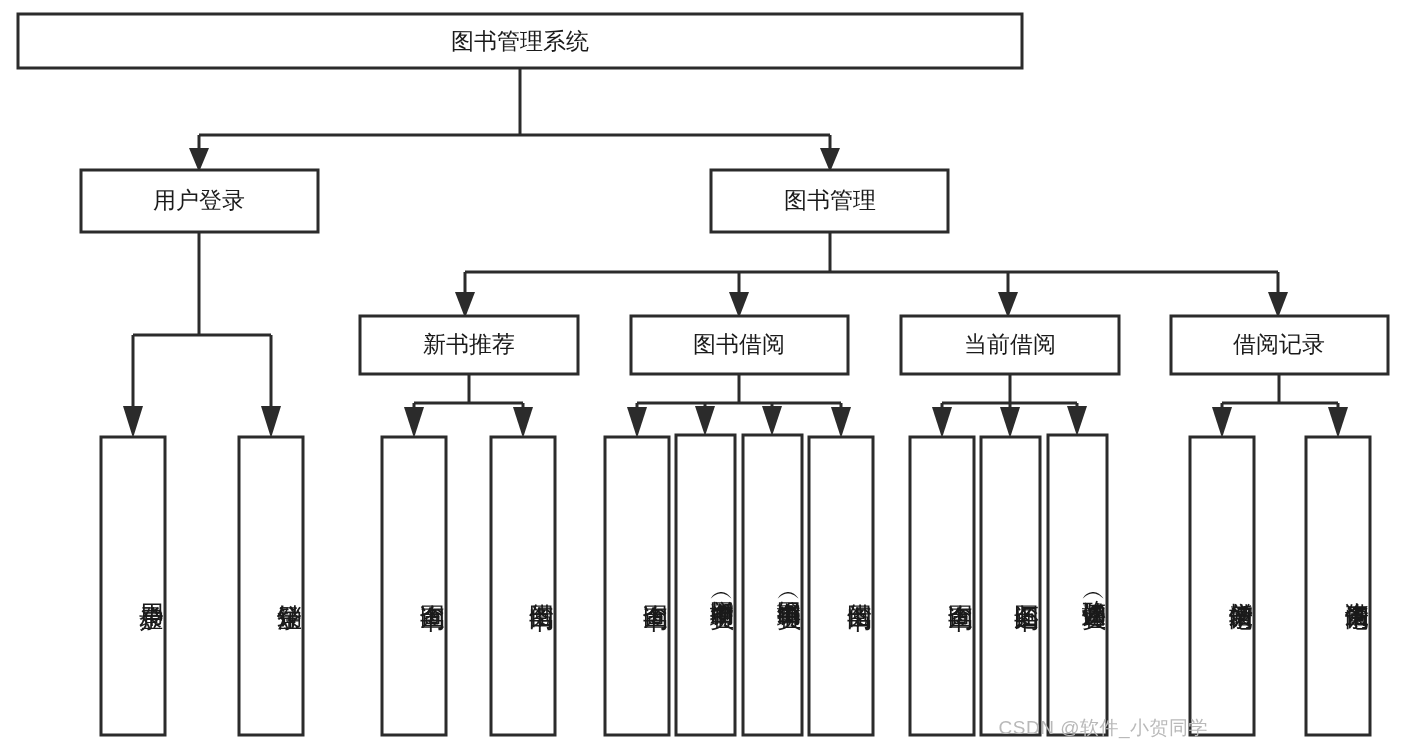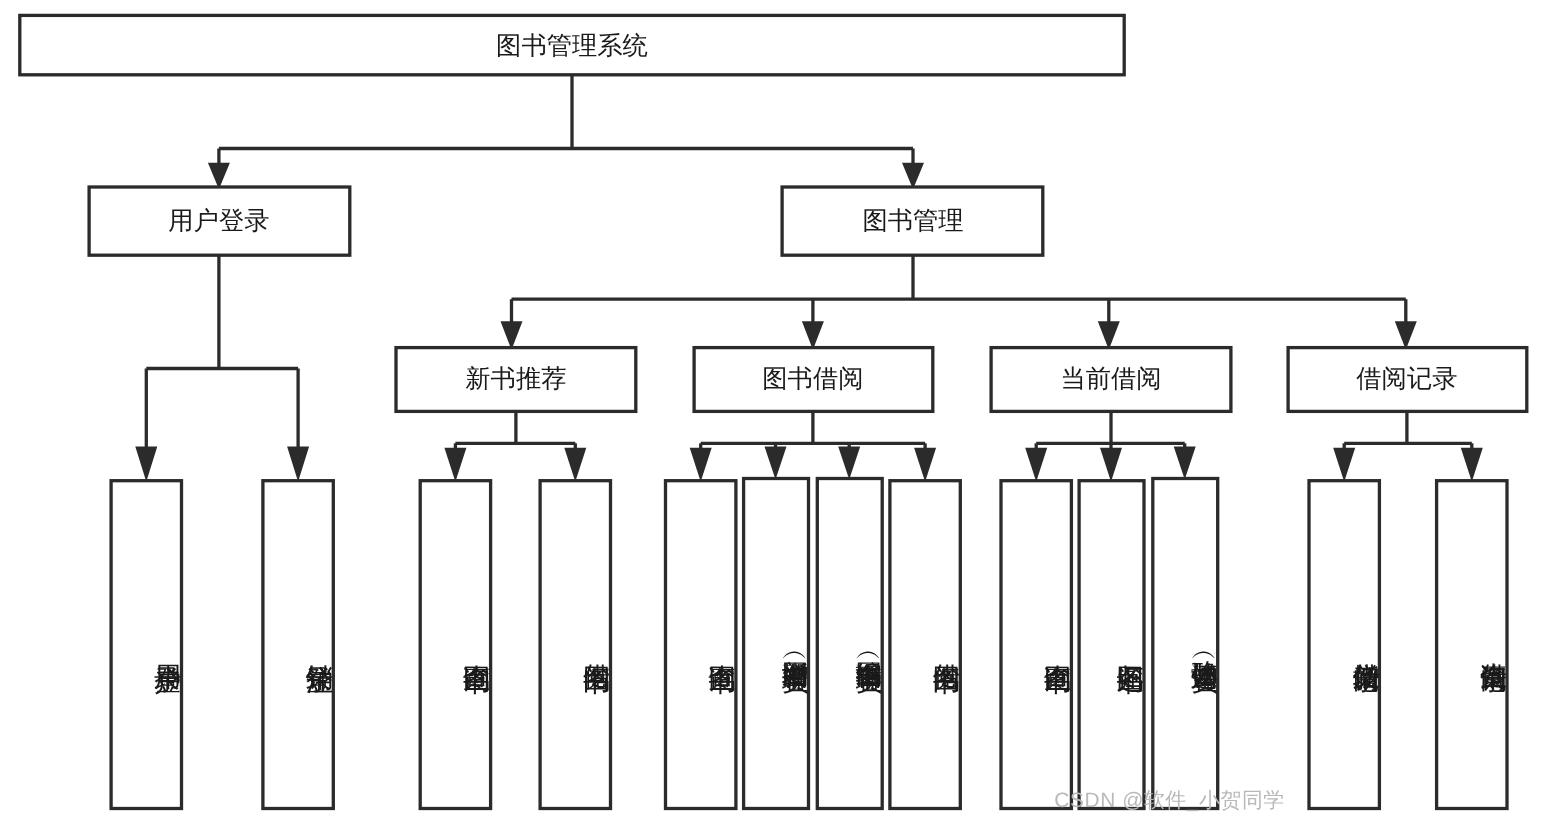--- a/index.html
+++ b/index.html
@@ -11,20 +11,21 @@
     width: 1405px;
     height: 747px;
     font-family: "Liberation Sans", "DejaVu Sans", sans-serif;
     overflow: hidden;
     position: relative;
   }
   #diagram-root {
     position: relative;
     width: 1176px;
     height: 747px;
+    padding-left: 40px;
   }
   svg.tree-svg {
     position: absolute;
     top: 0;
     left: 0;
     width: 1405px;
     height: 747px;
   }
   .node-box {
     fill: #ffffff;

